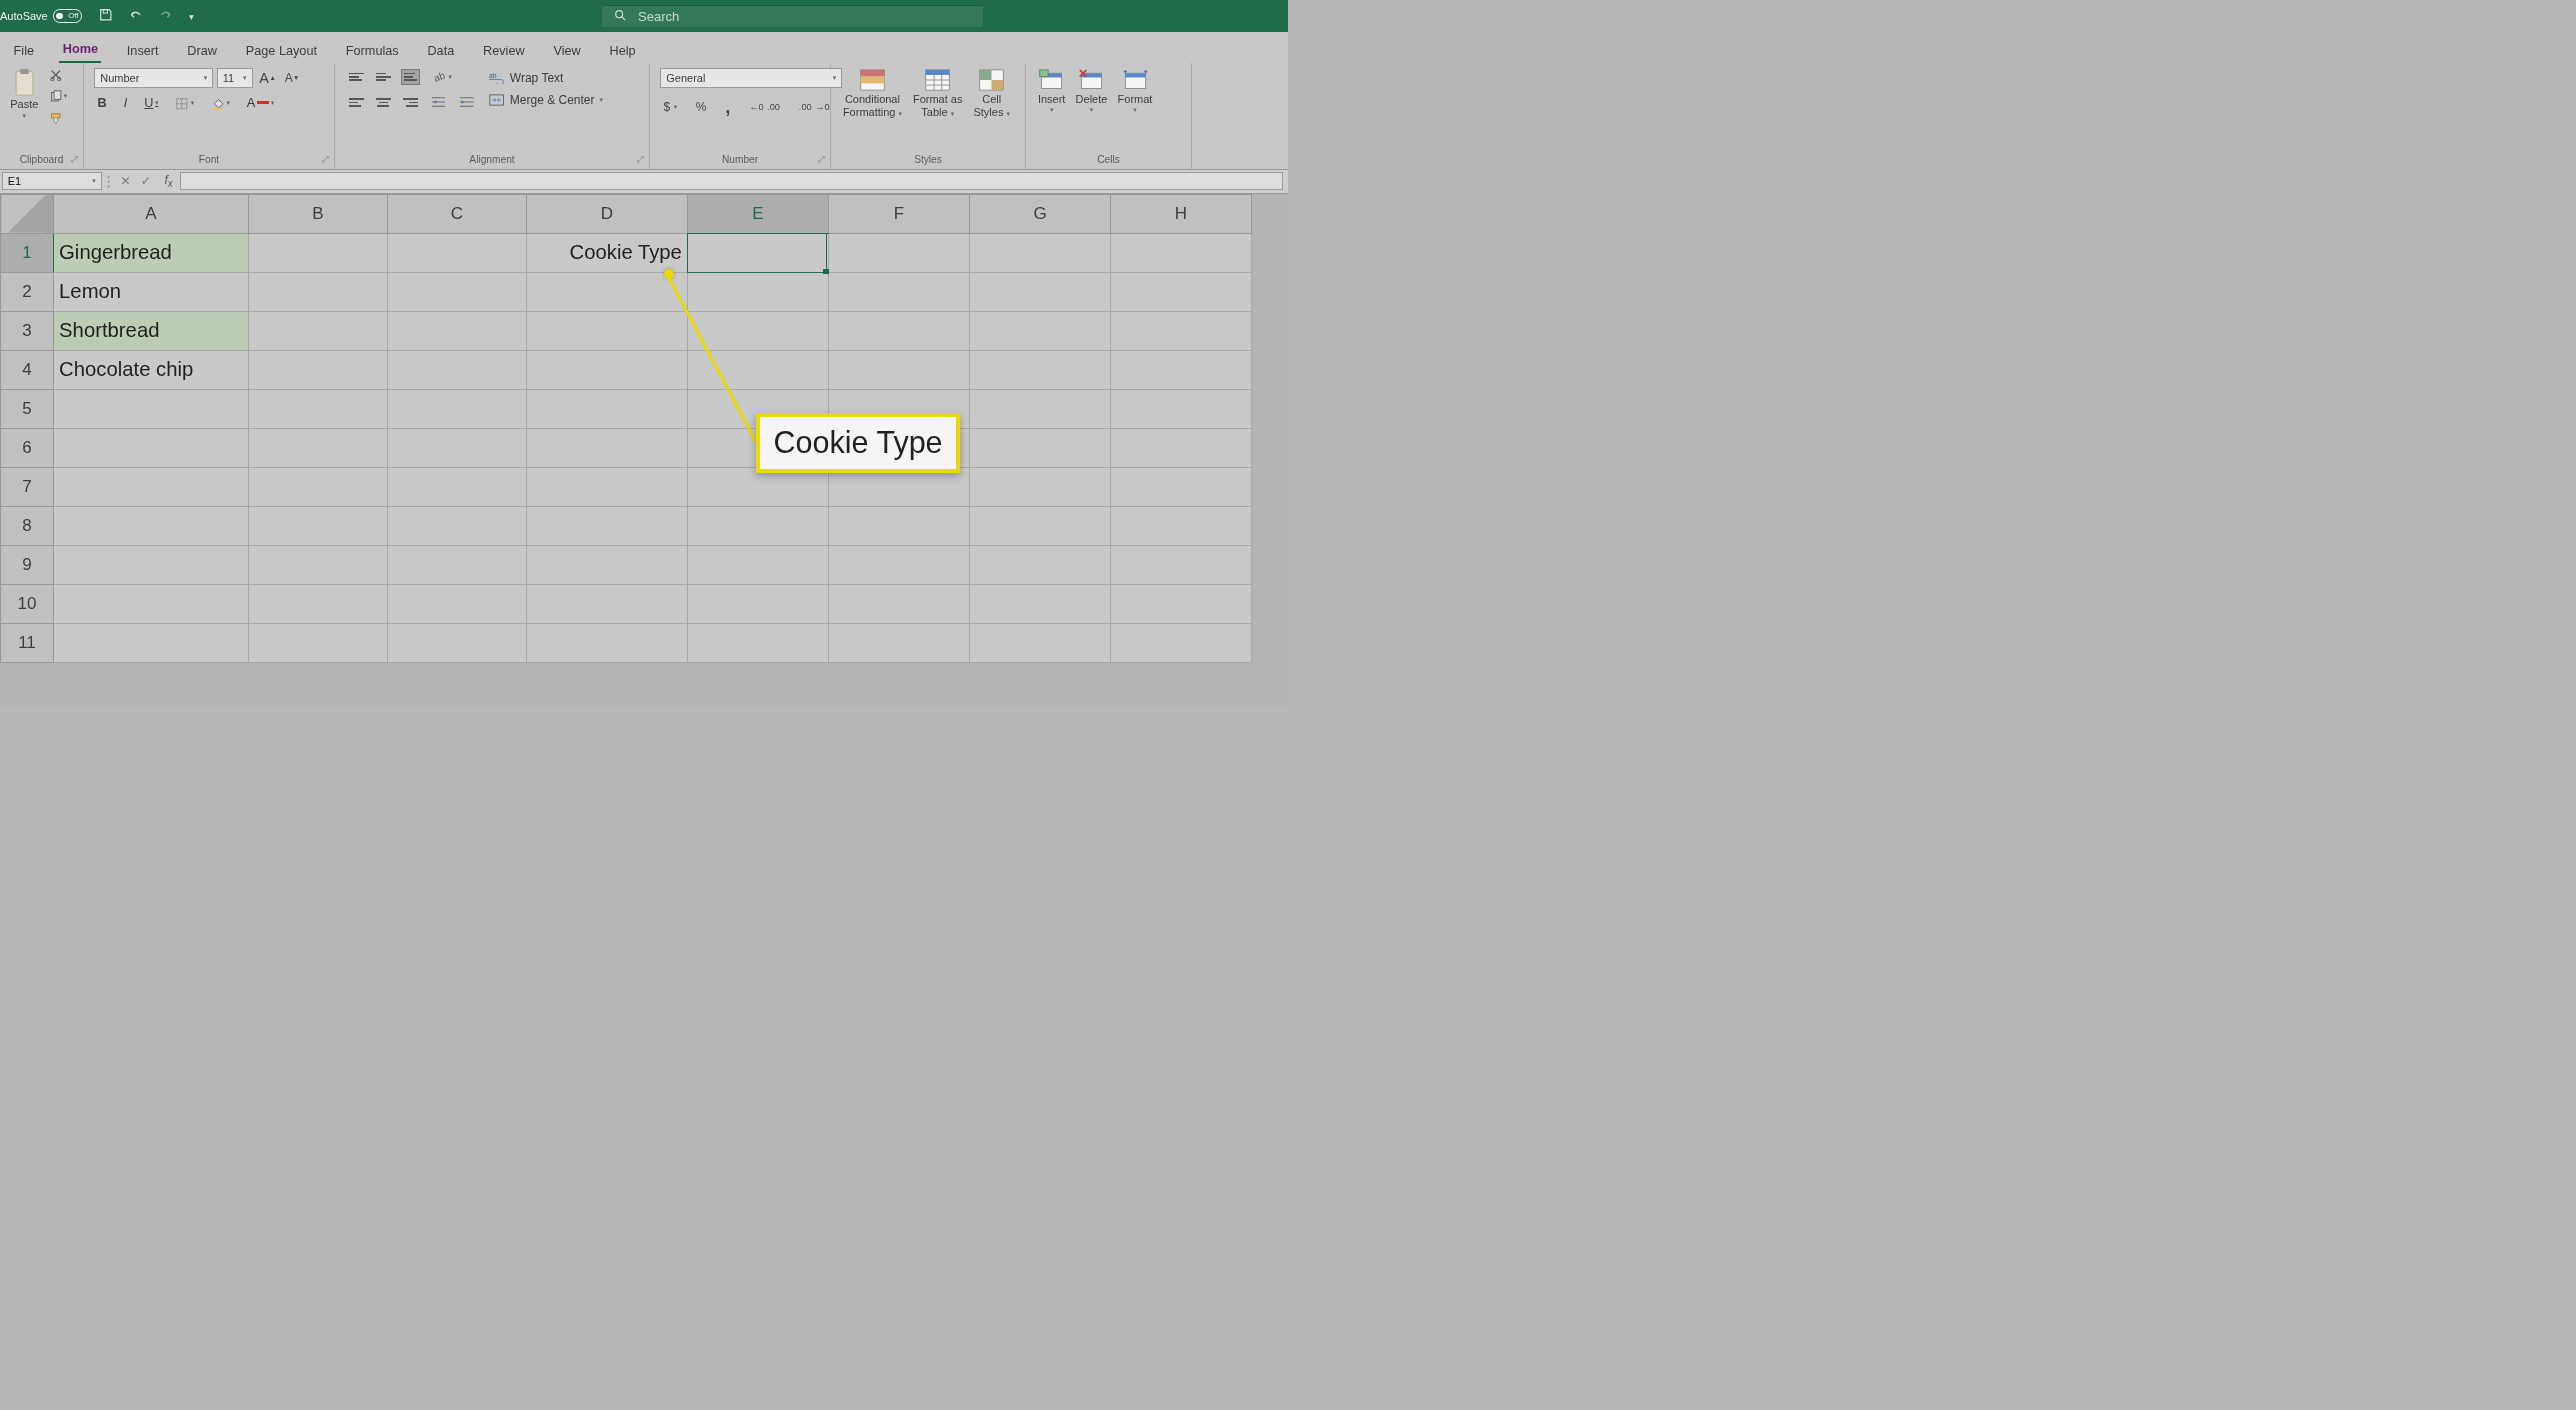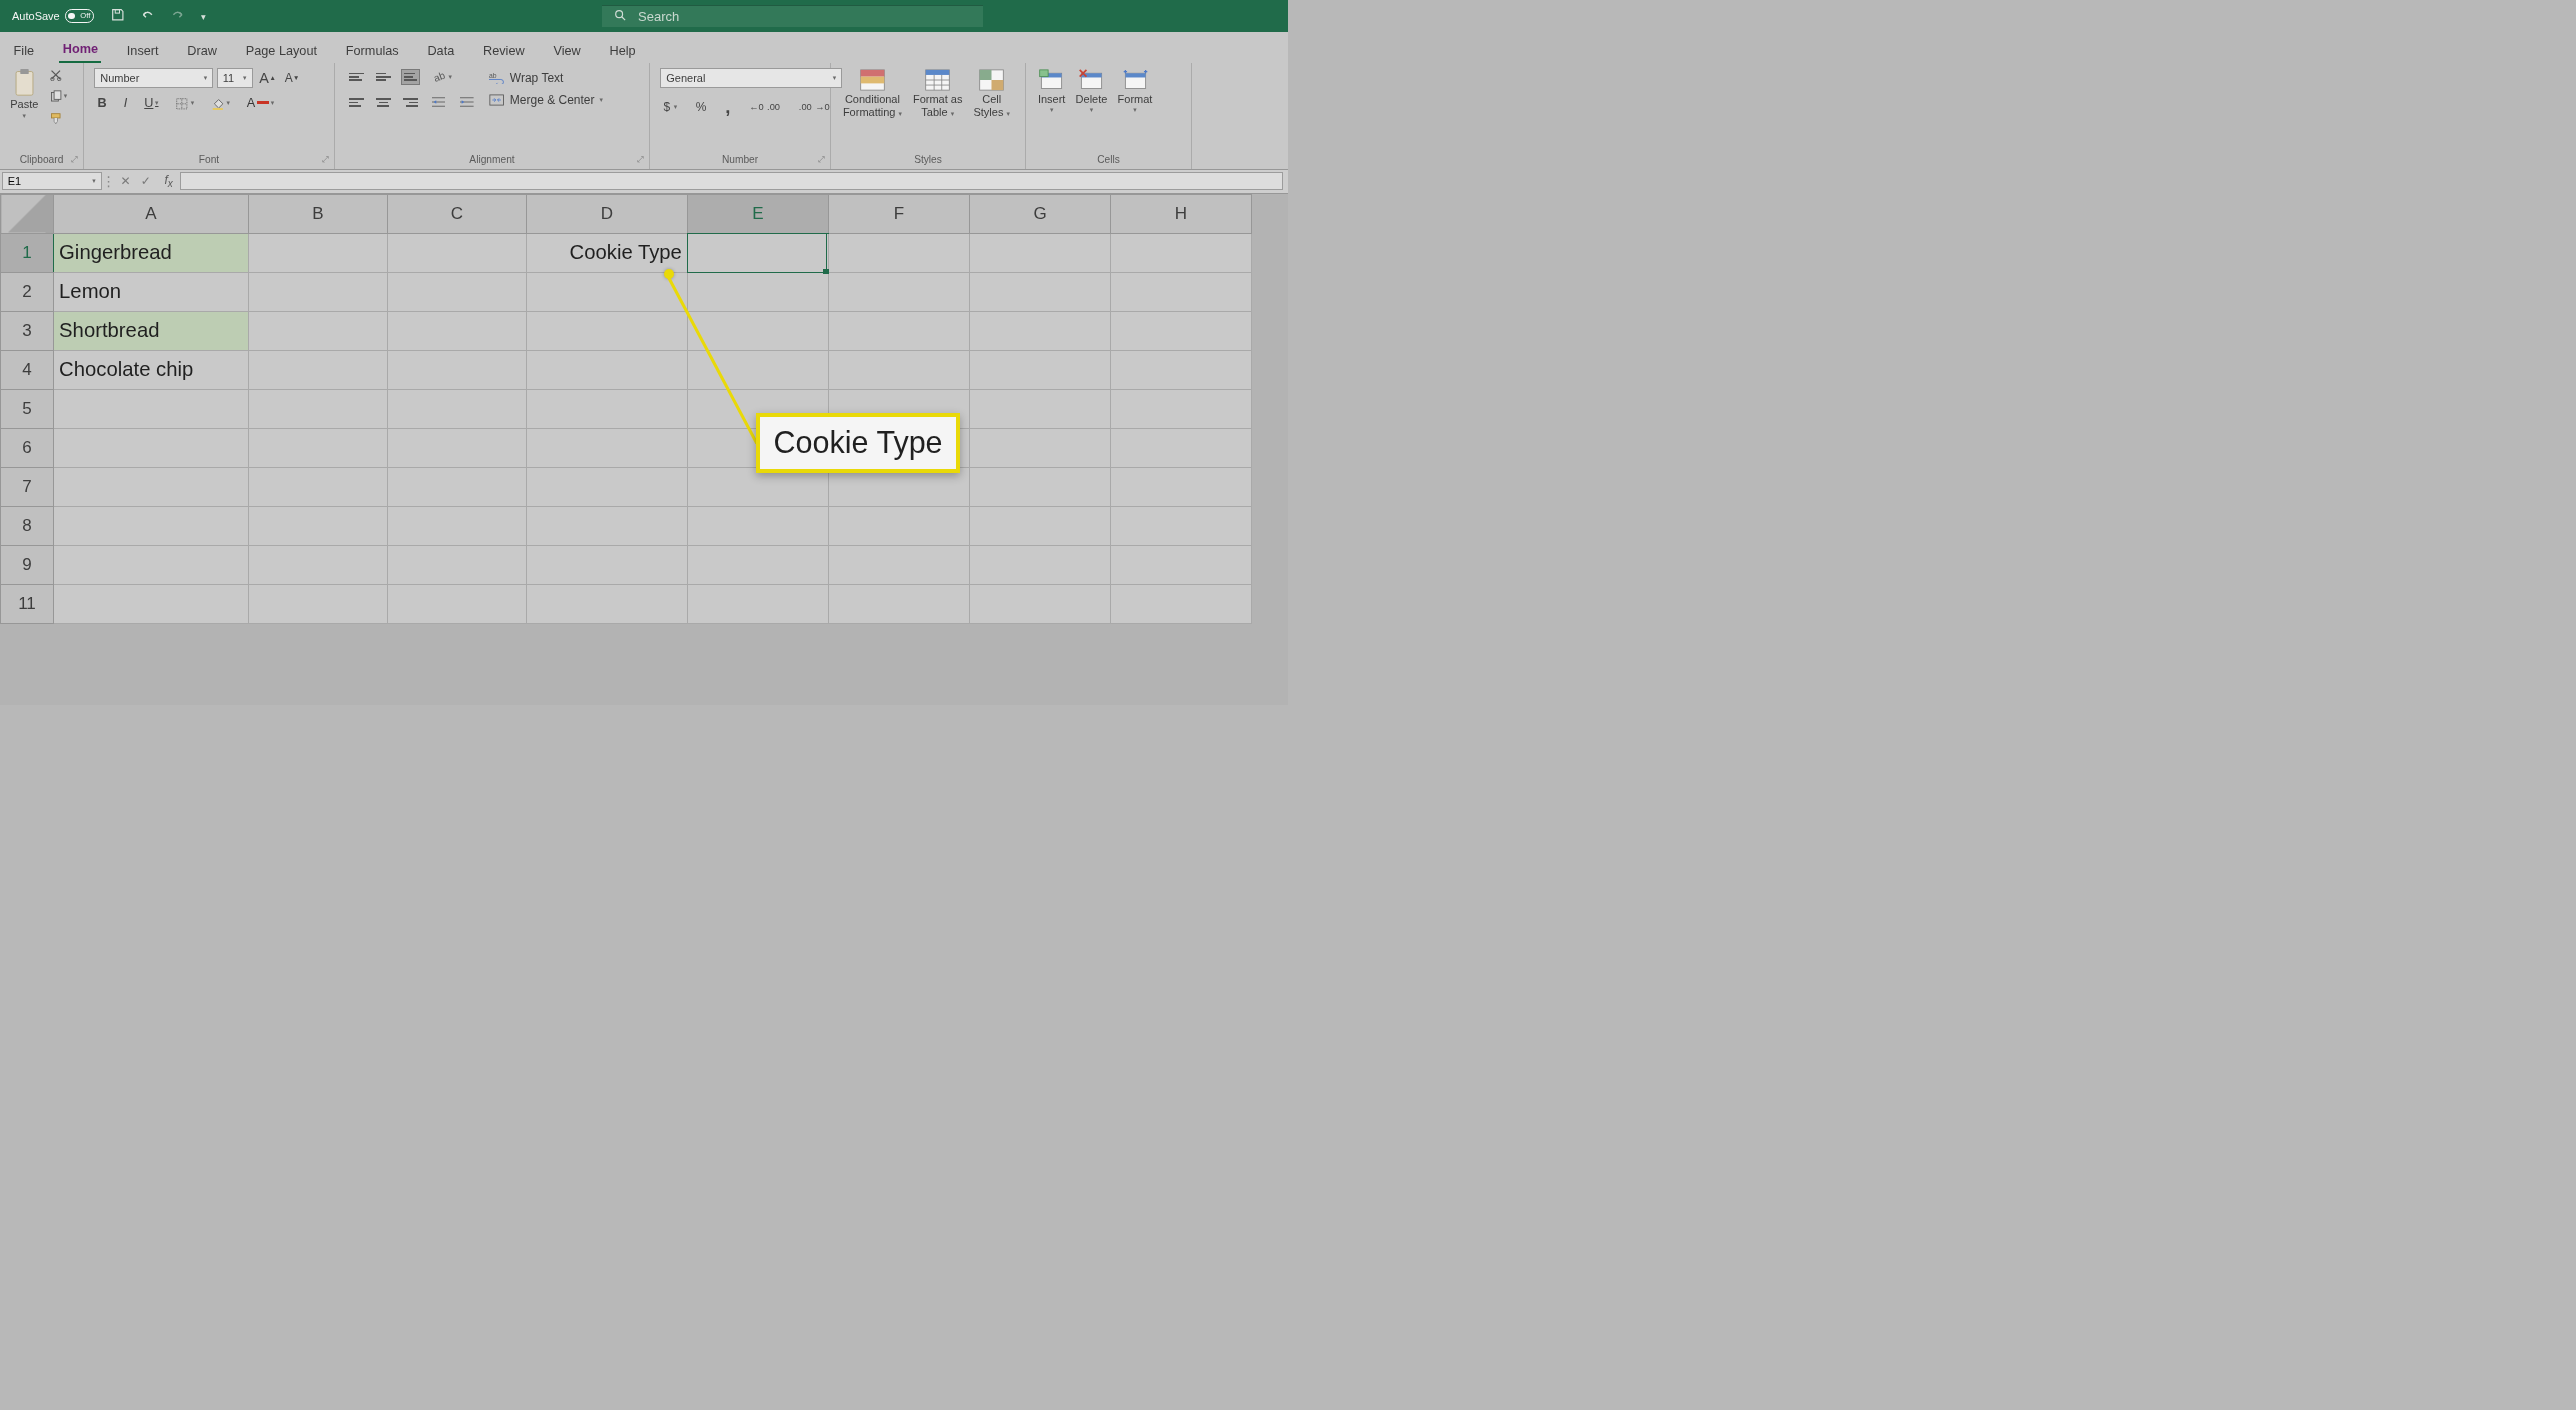--- a/index.html
+++ b/index.html
@@ -1,20 +1,20 @@
 <!DOCTYPE html>
 <html style="font-size:13.6px"><head>
 <meta charset="utf-8">
 <style>
   * { box-sizing: border-box; margin: 0; padding: 0; font-family: "Segoe UI", Arial, sans-serif; }
   body { background: #b8b8b8; overflow: hidden; width: 1288px; height: 705px; position: relative; }
 
   
   .titlebar { height: 32px; background: #1a6b47; display: flex; align-items: center; position: relative; }
-  .autosave { display: flex; align-items: center; gap: 5.1px; color: #fff; font-size: 11px; margin-left: 12px; }
+  .autosave { display: flex; align-items: center; gap: 5.1px; color: #fff; font-size: 11px; }
   .autosave-toggle { width: 29px; height: 13.6px; border: 0.8px solid #fff; border-radius: 6.8px; display: flex; align-items: center; padding: 0 2.5px; position: relative; }
   .autosave-toggle .dot { width: 6.8px; height: 6.8px; background: #fff; border-radius: 50%; }
   .autosave-toggle .off { color: #fff; font-size: 7.6px; position: absolute; right: 2.5px; top: 0.8px; }
   .qat { display: flex; align-items: center; gap: 15.3px; margin-left: 17px; }
   .qat-btn { color: #dfe9e3; font-size: 14.4px; cursor: pointer; }
   .titlebar-title { position: absolute; left: 50%; transform: translateX(-50%); color: #fff; font-size: 12px; }
   .titlebar-title .dim { color: #bcd4c8; }
   .search-box { position: absolute; left: 602px; width: 381px; height: 22px; background: #2f7a58; border-top: 0.8px solid #1a5a3e; display: flex; align-items: center; gap: 12px; padding-left: 12px; top: 5.1px; }
   .search-box .sicon { color: #d7e5dd; font-size: 12px; }
   .search-box .splaceholder { color: #cfe0d6; font-size: 13px; }
@@ -547,20 +547,31 @@
           <td></td>
           <td></td>
           <td></td>
           <td></td>
           <td></td>
           <td></td>
           <td></td>
           <td></td>
         </tr>
   <tr>
+          <th class="rowhdr">10</th>
+          <td></td>
+          <td></td>
+          <td></td>
+          <td></td>
+          <td></td>
+          <td></td>
+          <td></td>
+          <td></td>
+        </tr>
+  <tr>
           <th class="rowhdr">11</th>
           <td></td>
           <td></td>
           <td></td>
           <td></td>
           <td></td>
           <td></td>
           <td></td>
           <td></td>
         </tr>

